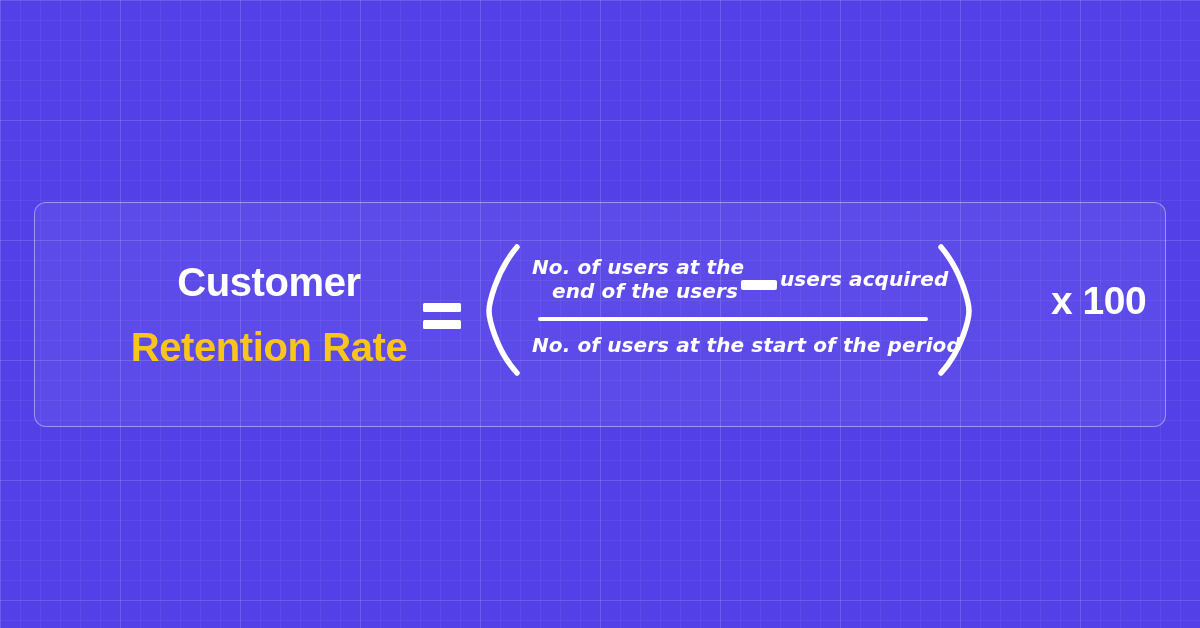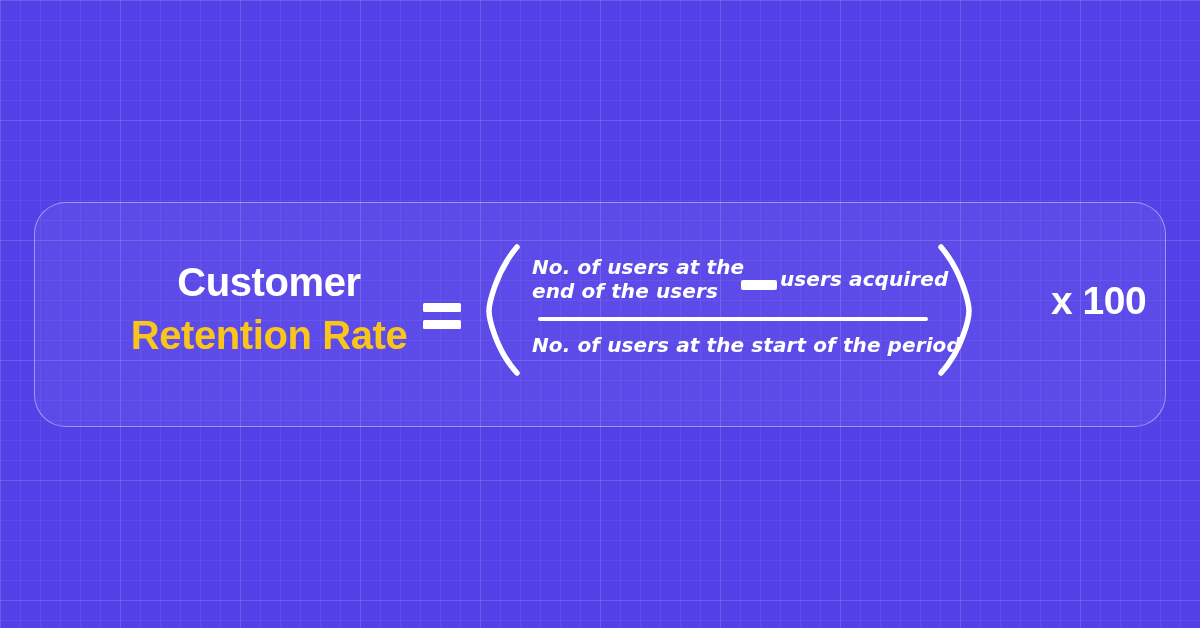--- a/index.html
+++ b/index.html
@@ -33,42 +33,42 @@
 
   
   .card {
     position: absolute;
     left: 34px;
     top: 202px;
     width: 1132px;
     height: 225px;
     box-sizing: border-box;
     border: 1px solid rgba(255,255,255,0.42);
-    border-radius: 32px;
+    border-radius: 12px;
     background: rgba(255,255,255,0.055);
   }
 
   
   .label-block {
     position: absolute;
     left: 84px;
     top: 58px;
     width: 300px;
     text-align: center;
     line-height: 1.07;
   }
   .label-line {
     display: block;
     font-size: 40px;
     font-weight: 700;
     letter-spacing: -0.4px;
     white-space: nowrap;
   }
   .label-line.l1 { color: #ffffff; }
-  .label-line.l2 { color: #f9c51d; margin-top: 10px; }
+  .label-line.l2 { color: #f9c51d; margin-top: 22px; }
 
   
   .equals {
     position: absolute;
     left: 388px;
     top: 100px;
     width: 38px;
     height: 26px;
   }
   .equals i {
@@ -119,21 +119,21 @@
     font-style: italic;
     font-weight: 700;
     font-size: 20px;
     line-height: 1.22;
     color: #ffffff;
     text-align: center;
     white-space: nowrap;
     letter-spacing: 0.1px;
   }
   .num-part .nl { display: block; }
-  .num-left  { width: 206px; text-align: left; }
+  .num-left  { width: 206px; text-align: right; }
   .num-right { width: 152px; text-align: center; }
 
   .minus {
     width: 36px;
     height: 10px;
     background: #ffffff;
     border-radius: 2px;
     flex: 0 0 auto;
     margin: 12px 3px 0 3px;
   }

